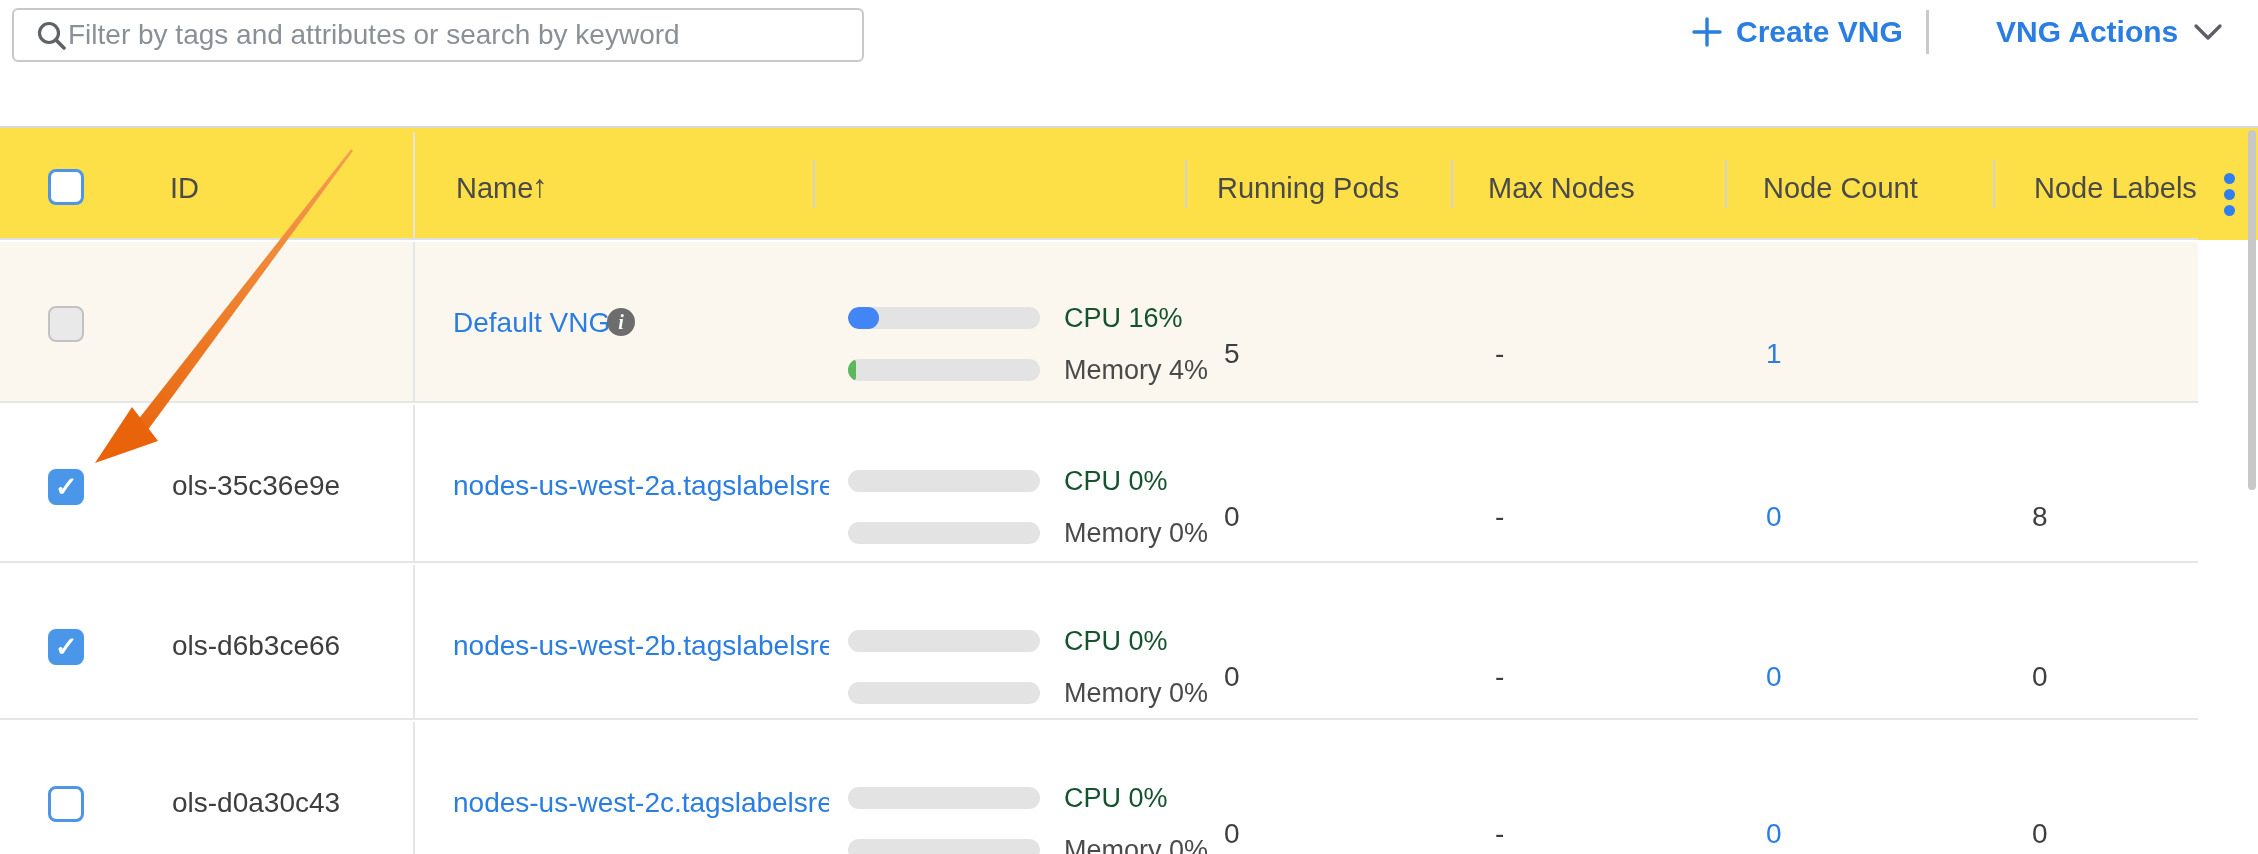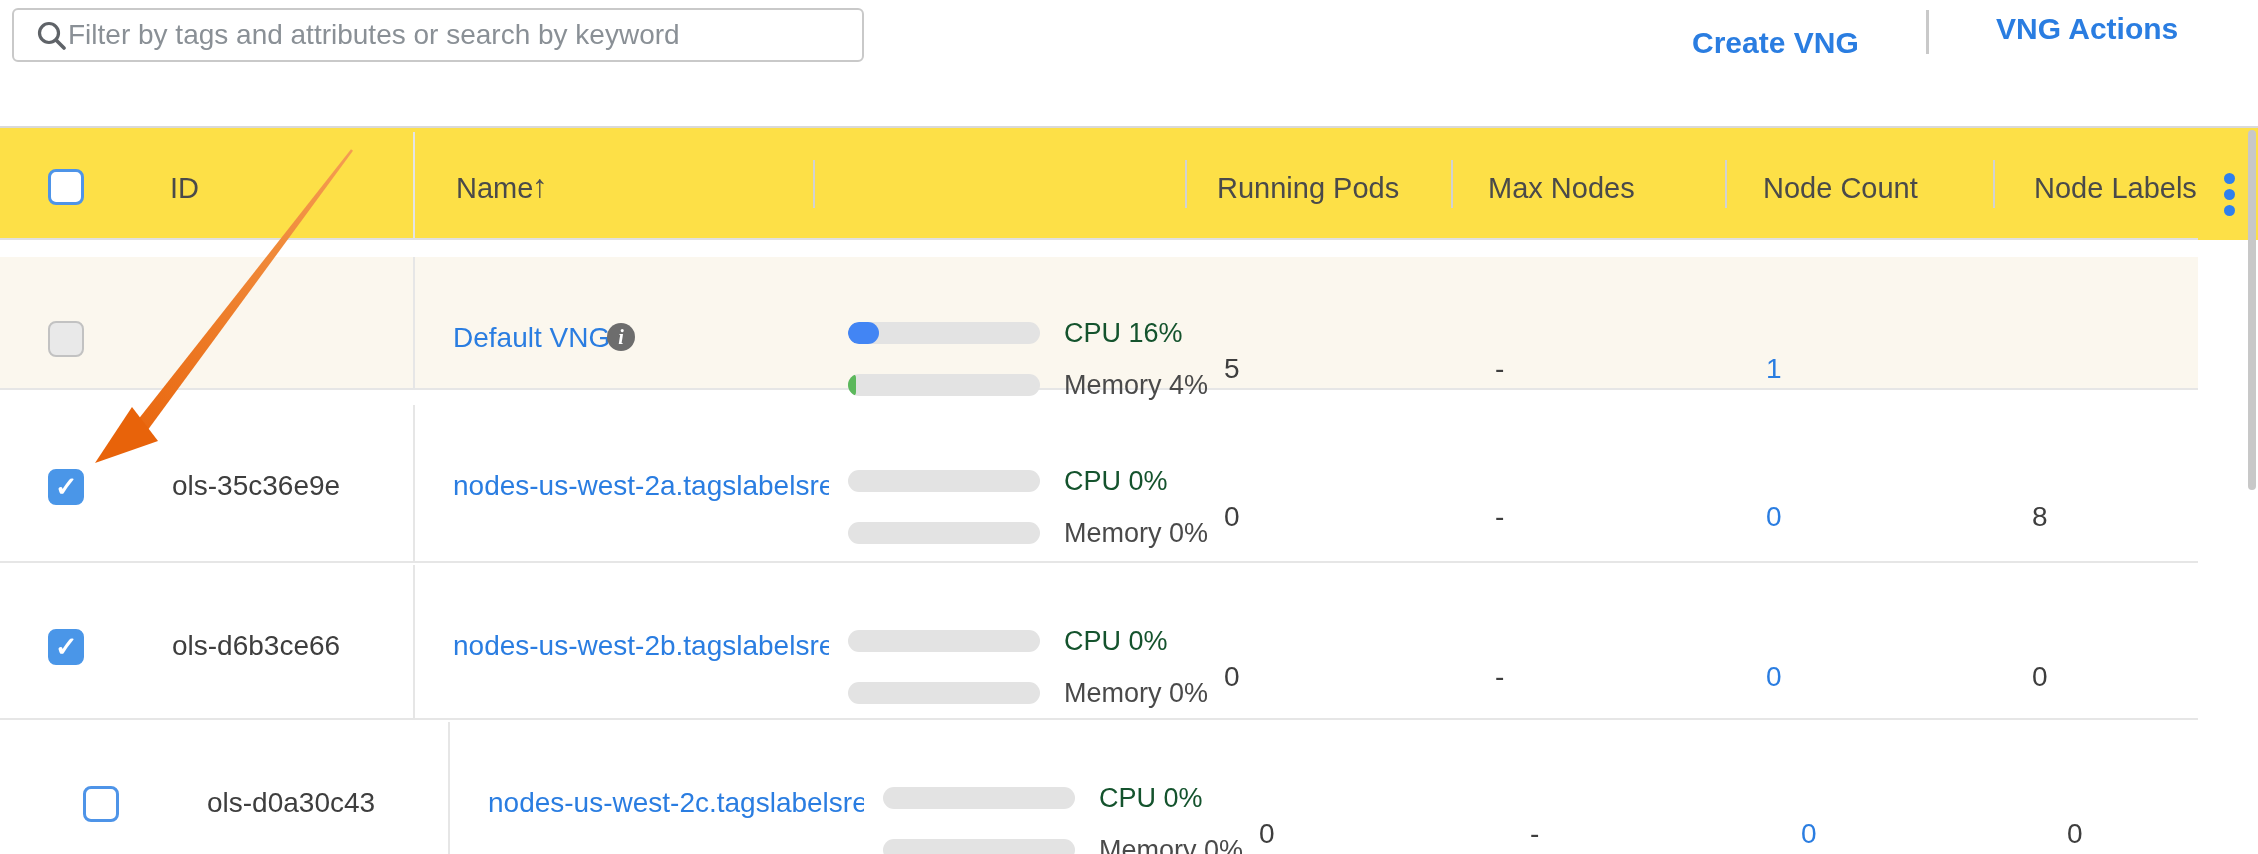--- a/index.html
+++ b/index.html
@@ -13,38 +13,38 @@
     border:2px solid #c9c9c9;border-radius:6px;background:#fff;display:flex;align-items:center;
   }
   .searchbox svg{margin-left:22px;flex:0 0 auto;}
   .searchbox input{
     border:none;outline:none;flex:1;margin-left:0;margin-right:10px;
     font-family:"Liberation Sans",sans-serif;font-size:28px;color:#3e3e3e;background:transparent;
   }
   .searchbox input::placeholder{color:#8a9096;}
   .topbtn{
     position:absolute;top:12px;height:40px;display:flex;align-items:center;gap:14px;
-    color:#2a7de1;font-size:30px;font-weight:700;cursor:pointer;white-space:nowrap;flex-direction:column;
+    color:#2a7de1;font-size:30px;font-weight:700;cursor:pointer;white-space:nowrap;
   }
   .btn-create{left:1692px;}
   .btn-actions{left:1996px;}
   .btn-divider{position:absolute;left:1926px;top:10px;width:3px;height:44px;background:#c9c9c9;}
   
   .thead{position:absolute;left:0;top:126px;width:2258px;height:114px;border-top:2px solid #d9d9d9;box-sizing:border-box;background:#fde047;}
   .thead-bottom{position:absolute;left:0;top:238px;width:2198px;height:2px;background:#e0e0e0;}
   .th{position:absolute;top:44px;height:32px;line-height:32px;font-size:29px;color:#4a4a4a;white-space:nowrap;}
   .tick{position:absolute;top:32px;width:2px;height:48px;background:#d2d2d2;}
   .hvline{position:absolute;left:413px;top:4px;width:2px;height:108px;background:#e4e4e4;}
   .sort-arrow{position:absolute;left:532px;top:40px;font-size:32px;color:#4f4f4f;}
   .kebab{position:absolute;left:2224px;top:45px;width:14px;display:flex;flex-direction:column;gap:5px;cursor:pointer;}
   .kebab i{width:11px;height:11px;border-radius:50%;background:#2f80ed;}
   
   .row{position:absolute;left:0;width:2198px;background:#fff;border-bottom:2px solid #e6e6e6;box-sizing:border-box;}
   .row.hl{background:#fbf7ee;}
-  .row.nobord{border-bottom:none;margin-left:35px;}
+  .row.nobord{border-bottom:none;}
   .vline{position:absolute;left:413px;top:0;bottom:0;width:2px;background:#e6e6e6;}
   .cell{position:absolute;height:32px;line-height:32px;font-size:28px;color:#3e3e3e;white-space:nowrap;}
   .link{color:#2a7de1;cursor:pointer;}
   .c-check{top:64px;}
   .c-id{left:172px;top:65px;text-align:center;}
   .c-name{left:453px;top:65px;width:376px;overflow:hidden;}
   .c-pods{left:1224px;top:96px;}
   .c-max{left:1495px;top:96px;}
   .c-count{left:1766px;top:96px;}
   .c-labels{left:2032px;top:96px;}
@@ -115,21 +115,21 @@
   <div class="tick" style="left:1993px"></div>
   <div class="th" style="left:2034px">Node Labels</div>
   <div class="kebab">
       <i></i>
       <i></i>
       <i></i>
     </div>
 </div>
 <div class="thead-bottom"></div>
 
-<div class="row hl" style="top:257px;height:133px">
+<div class="row hl" style="top:242px;height:161px">
   <div class="vline"></div>
   <div class="cb c-check cb-disabled"></div>
   <div class="cell c-id"></div>
   <div class="cell c-name link">Default VNG</div>
   <div class="info">i</div>
   <div class="bar bar-cpu">
     <div class="bar-fill fill-cpu" style="width: 16%;"></div>
   </div>
   <div class="bar bar-mem">
     <div class="bar-fill fill-mem" style="width: 4%;"></div>

